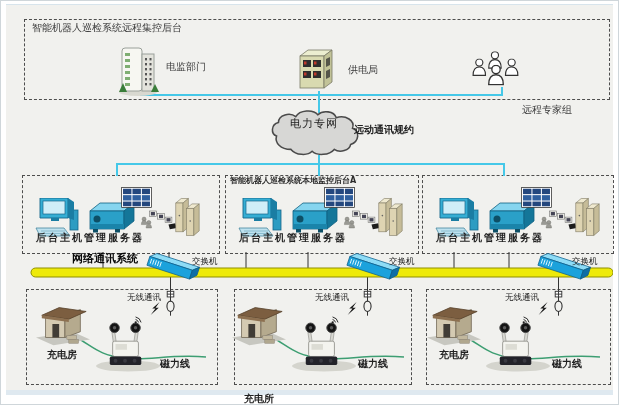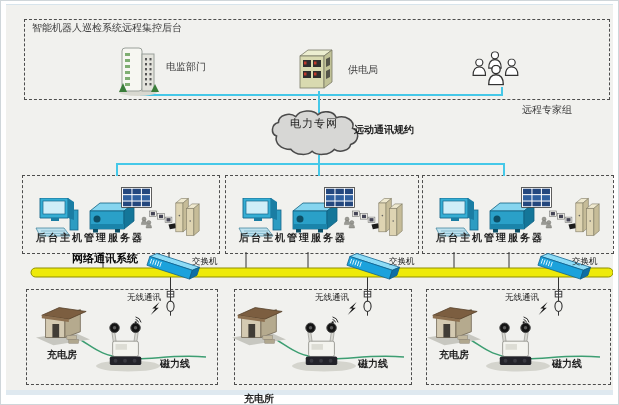--- a/index.html
+++ b/index.html
@@ -294,20 +294,21 @@
   </svg>
 
   <span class="lbl t10" style="left:26px;top:17px;">智能机器人巡检系统远程集控后台</span>
   <span class="lbl t10" style="left:160px;top:56px;">电监部门</span>
   <span class="lbl t10" style="left:342px;top:59px;">供电局</span>
   <span class="lbl t10" style="left:516px;top:56px;margin-top:43px;">远程专家组</span>
 
   <span class="lbl cloudlbl" style="left:308px;top:113px;">电力专网</span>
   <span class="lbl t9" style="left:348px;top:119px;">远动通讯规约</span>
 
+  <span class="lbl boxtitle" style="left:224px;top:172px;">智能机器人巡检系统本地监控后台A</span>
 
   <span class="lbl t9 spaced" style="left:30px;top:227px;">后台主机</span>
   <span class="lbl t9 spaced" style="left:78px;top:227px;">管理服务器</span>
   <span class="lbl t9 spaced" style="left:233px;top:227px;">后台主机</span>
   <span class="lbl t9 spaced" style="left:281px;top:227px;">管理服务器</span>
   <span class="lbl t9 spaced" style="left:430px;top:227px;">后台主机</span>
   <span class="lbl t9 spaced" style="left:478px;top:227px;">管理服务器</span>
 
   <span class="lbl nets" style="left:26px;top:248px;">网络通讯系统</span>
   <span class="lbl t85" style="left:186px;top:252px;">交换机</span>

